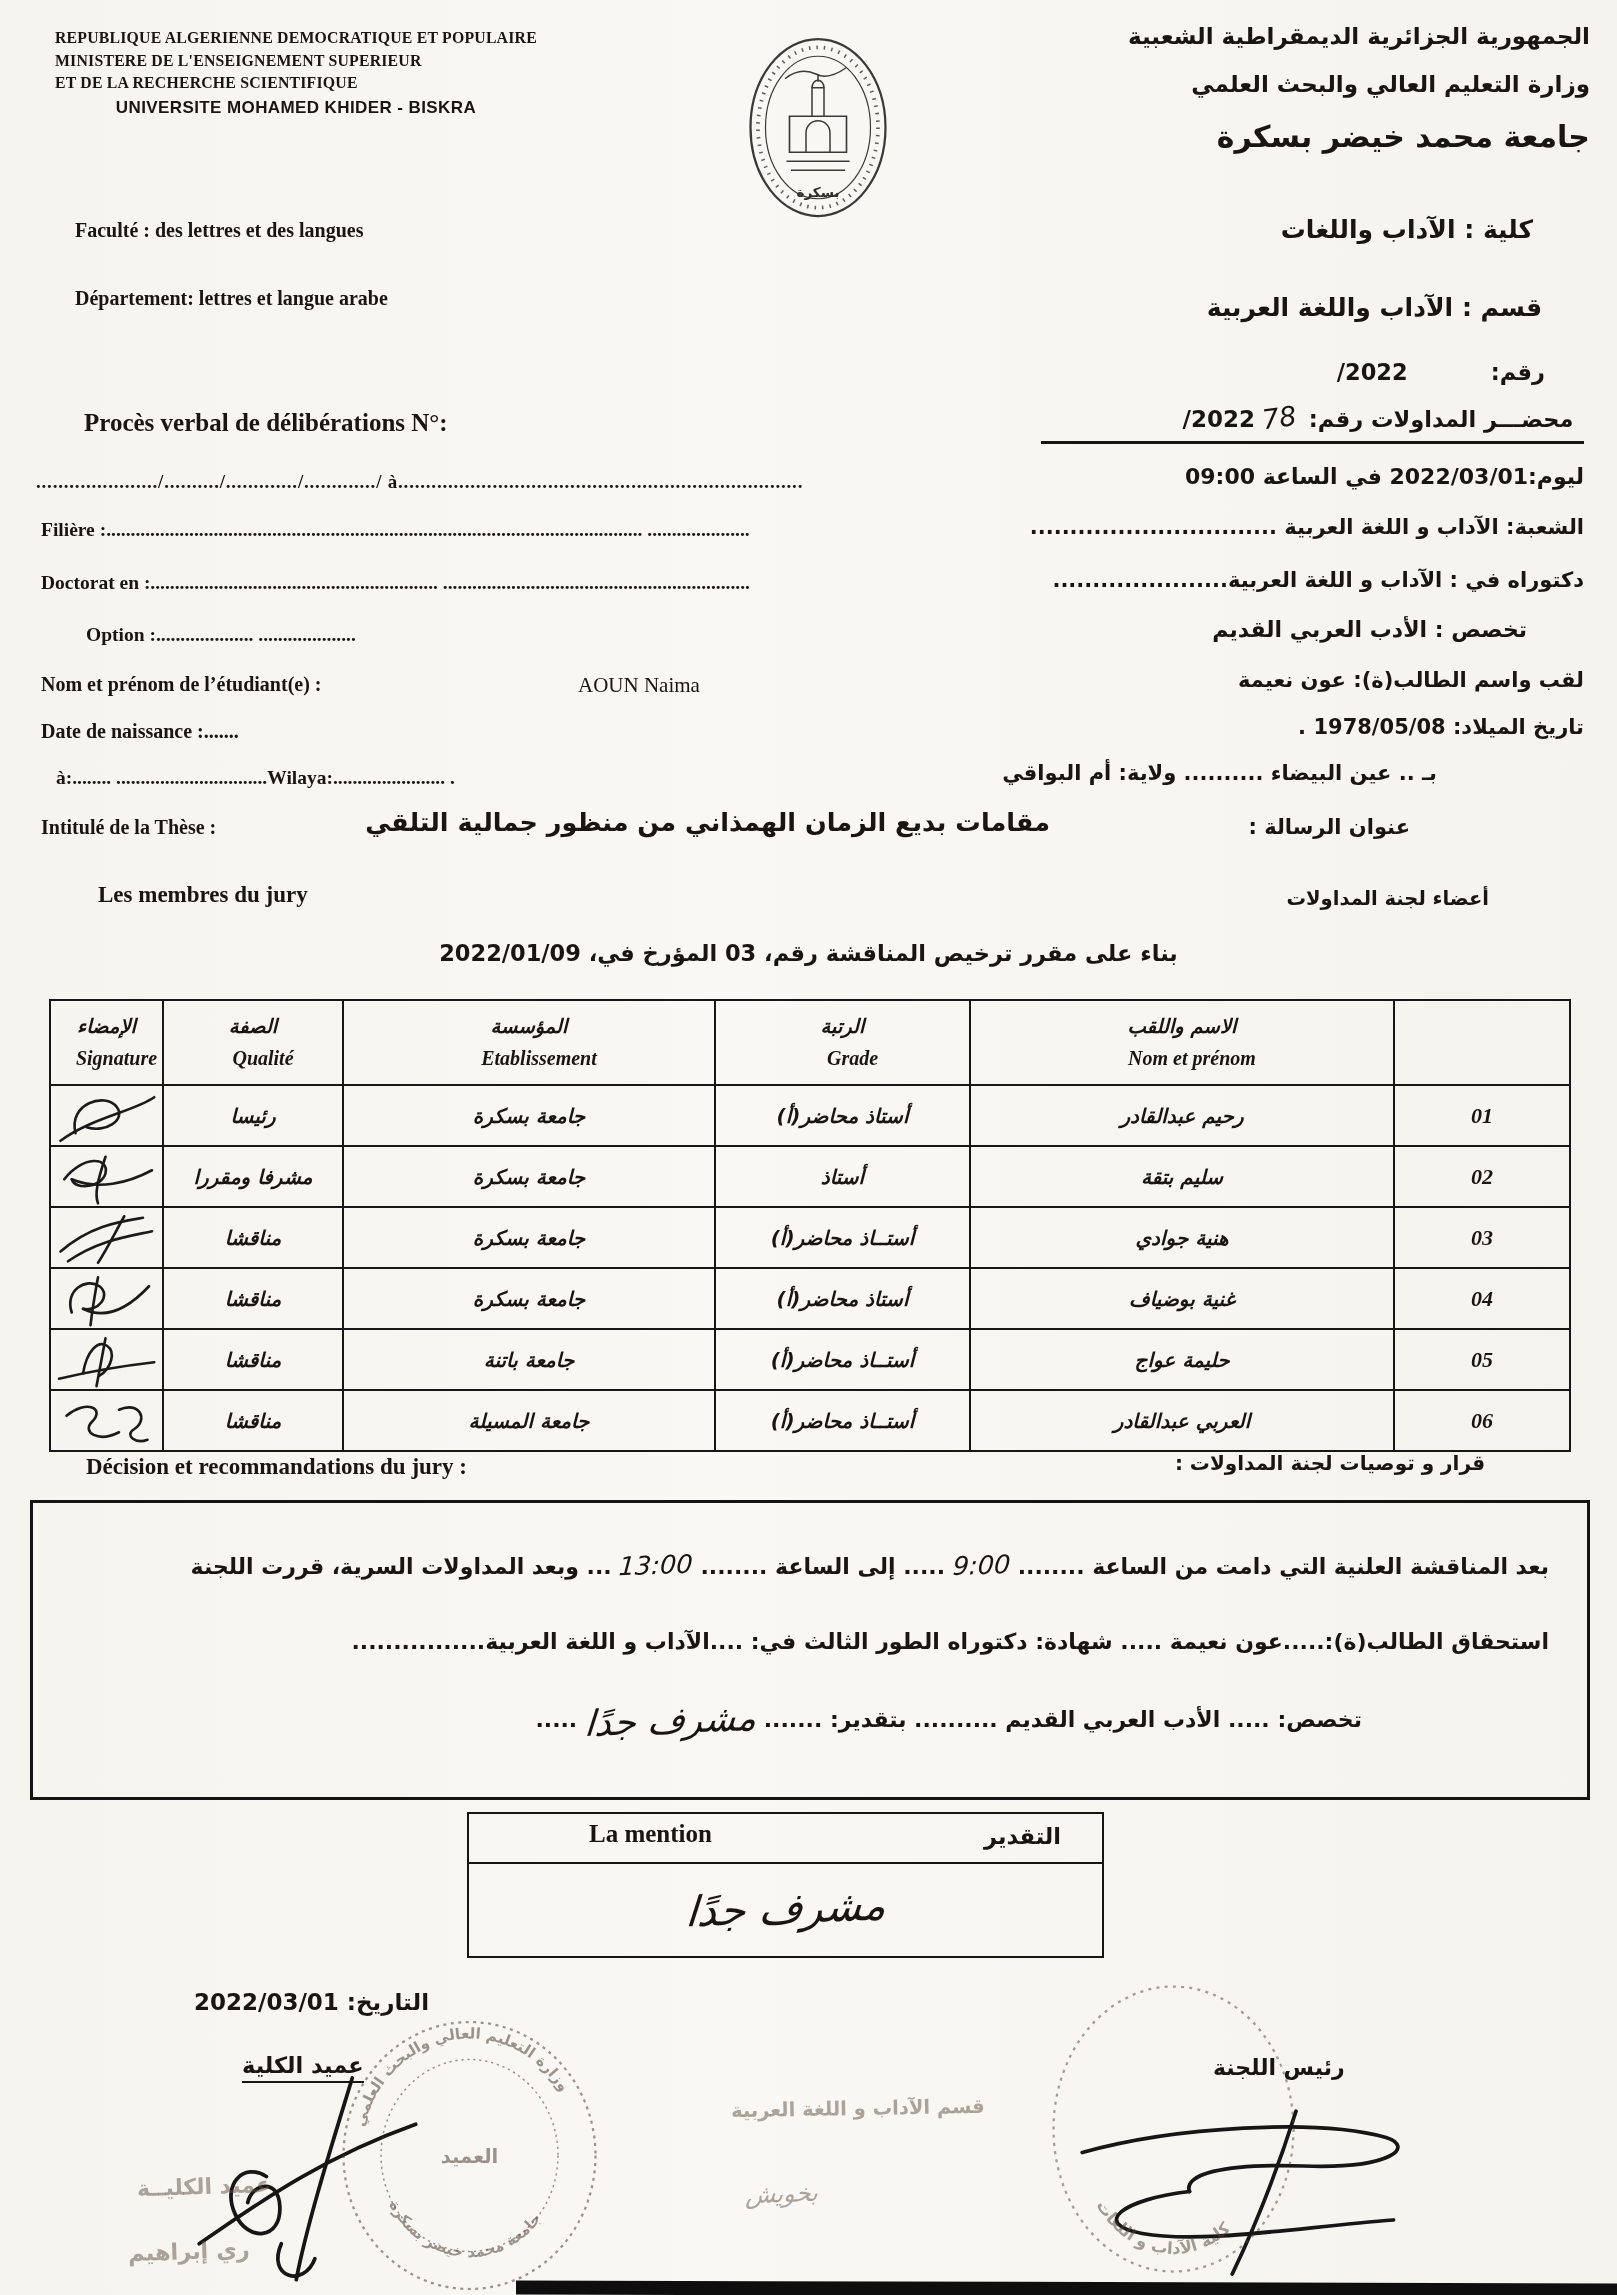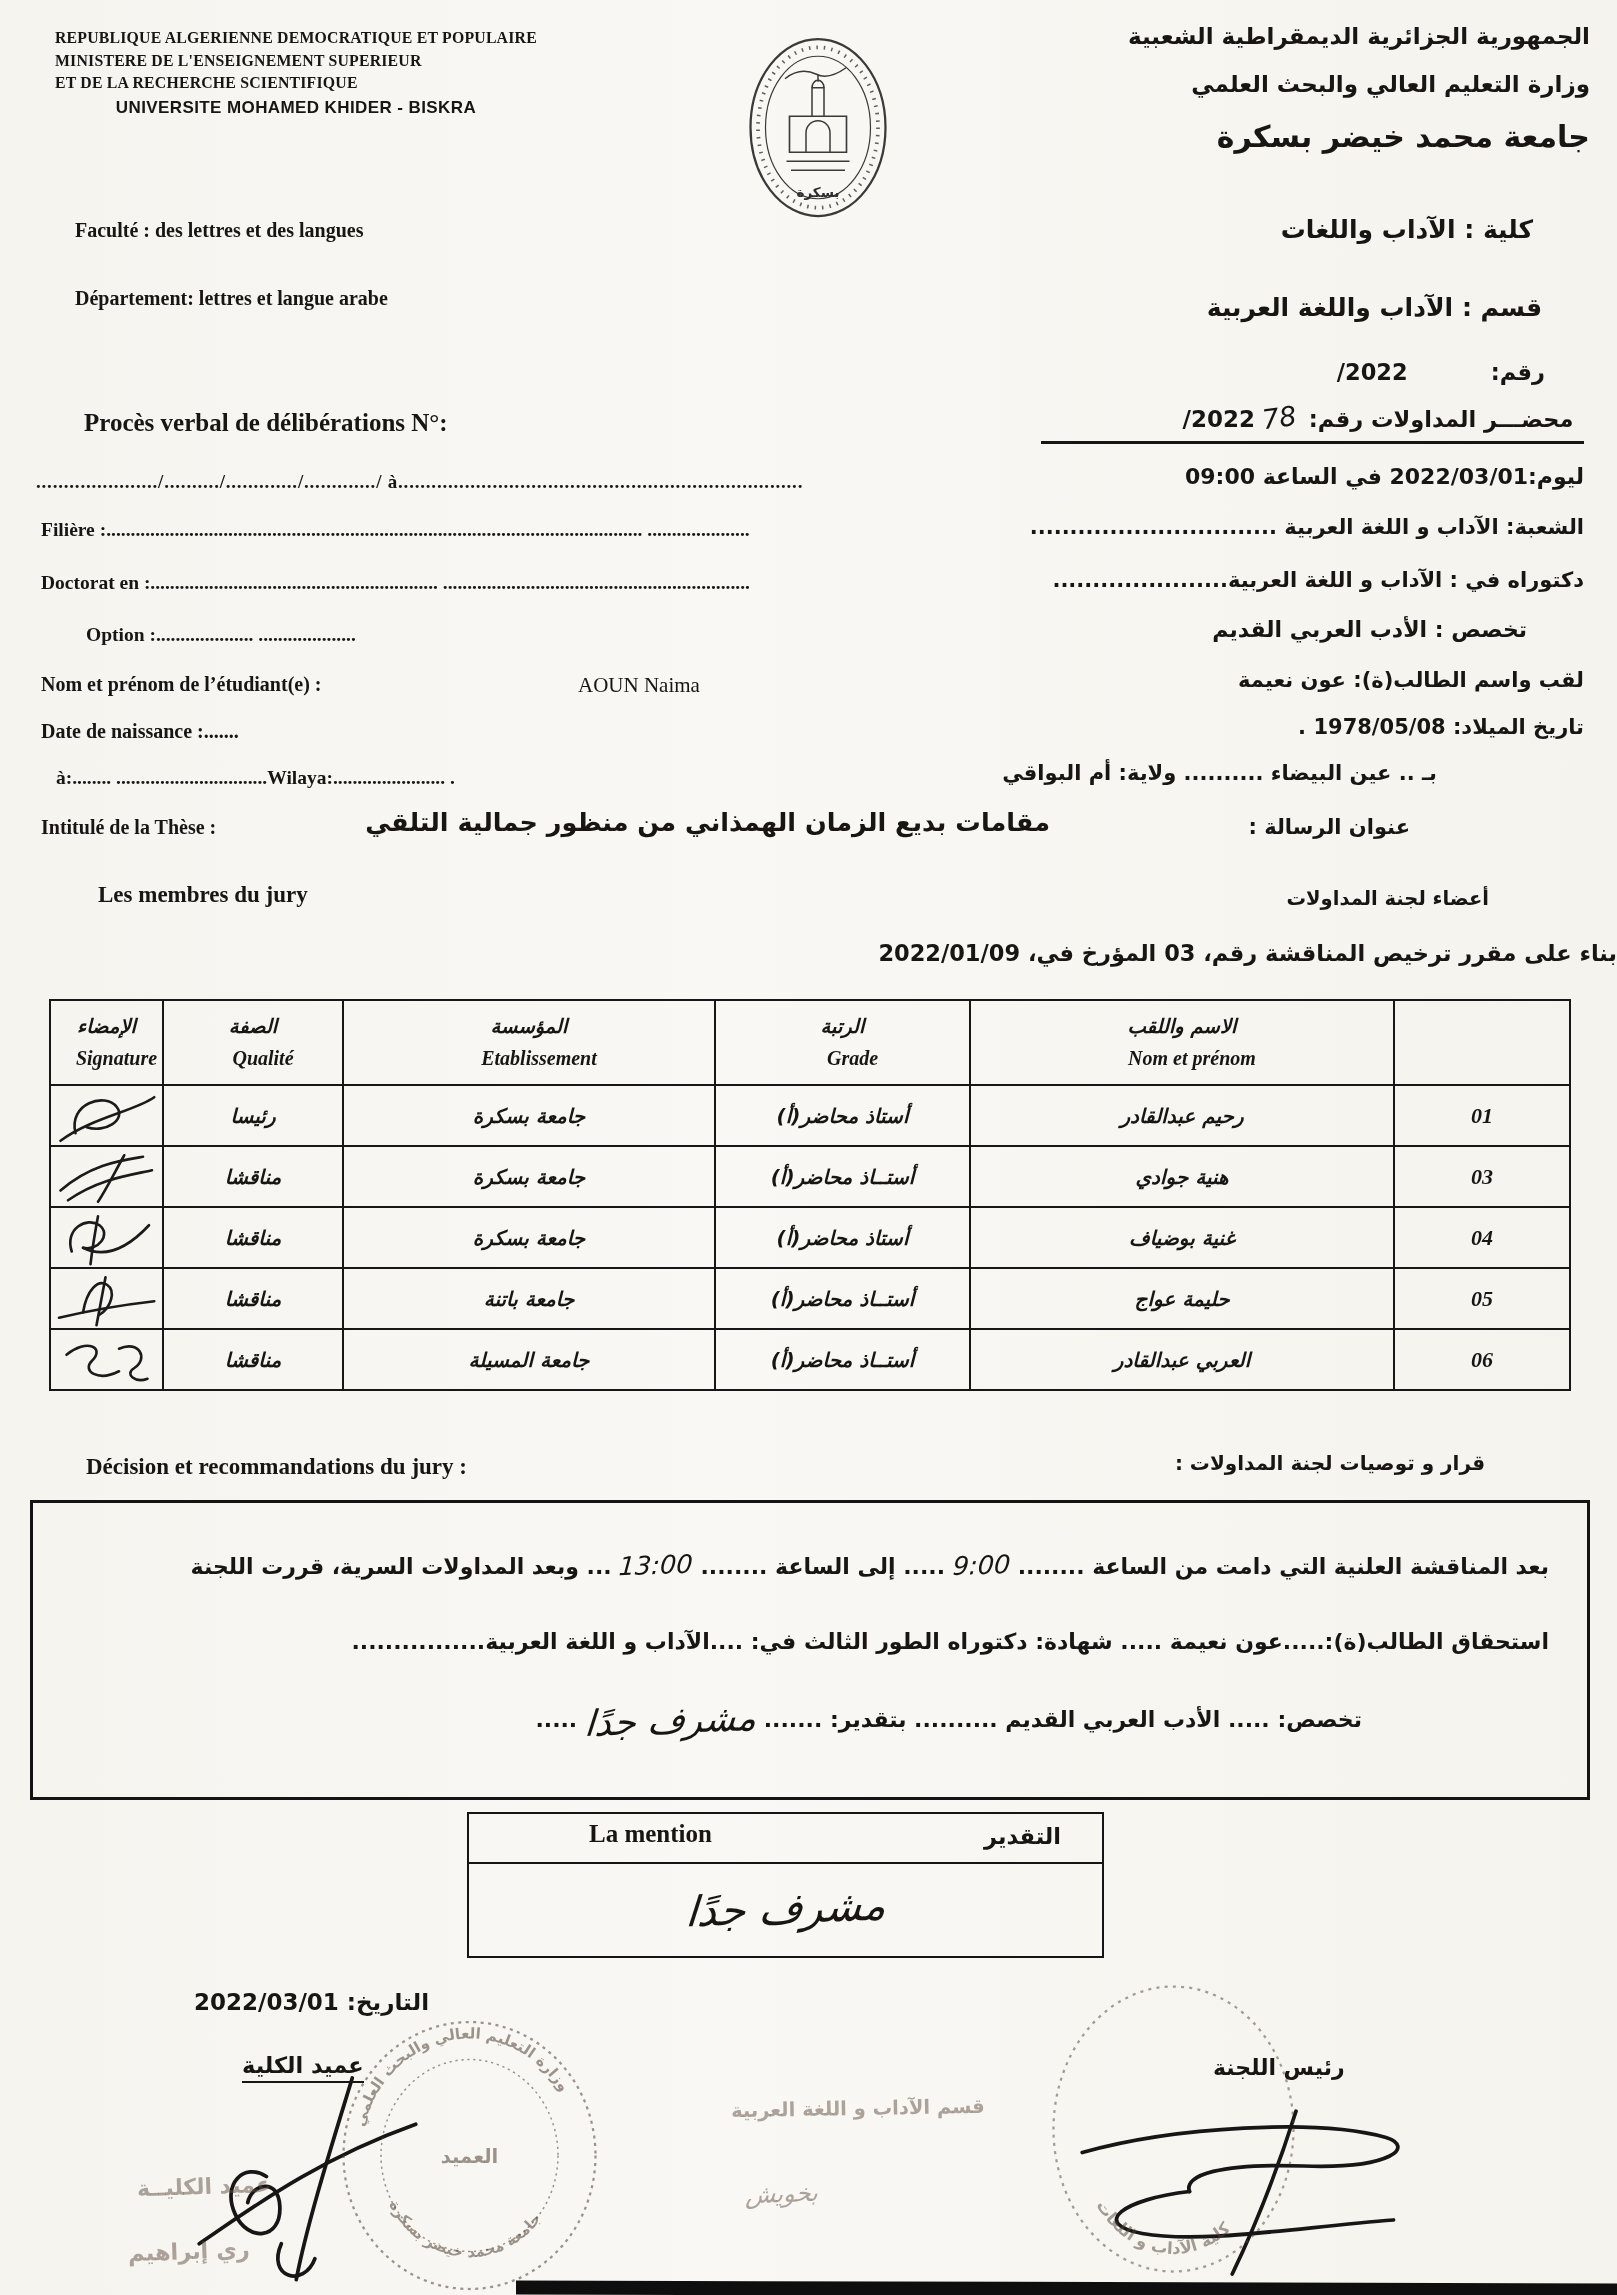--- a/index.html
+++ b/index.html
@@ -116,21 +116,21 @@
 
   <div class="abs fr" style="left:56px;top:767px;font-size:19.5px;">à:........ ...............................Wilaya:....................... .</div>
   <div class="abs ar" style="right:180px;top:761px;font-size:21px;">بـ ..   عين البيضاء    ..........    ولاية: أم البواقي</div>
 
   <div class="abs fr" style="left:41px;top:816px;font-size:20px;">Intitulé de la Thèse  :</div>
   <div class="abs ar" style="left:375px;top:807px;width:675px;text-align:center;font-size:25.5px;">مقامات بديع الزمان الهمذاني من منظور جمالية التلقي</div>
   <div class="abs ar" style="right:207px;top:815px;font-size:21px;">عنوان الرسالة :</div>
 
   <div class="abs fr" style="left:98px;top:882px;font-size:23px;">Les membres du jury</div>
   <div class="abs ar" style="right:128px;top:887px;font-size:19.5px;">أعضاء لجنة المداولات</div>
-  <div class="abs ar" style="left:0;top:940px;width:1617px;font-size:22.5px;">بناء على مقرر ترخيص المناقشة رقم، 03 المؤرخ في، 2022/01/09</div>
+  <div class="abs ar" style="left:0;top:940px;width:1617px;text-align:center;font-size:22.5px;">بناء على مقرر ترخيص المناقشة رقم، 03 المؤرخ في، 2022/01/09</div>
 
   <table class="jury">
     <colgroup>
       <col style="width:113px">
         <col style="width:180px">
         <col style="width:372px">
         <col style="width:255px">
         <col style="width:424px">
         <col style="width:176px">
     </colgroup>
@@ -167,20 +167,36 @@
                 <path d="M30,60 C20,20 70,5 85,25 C98,42 70,60 45,52"></path>
                 <path d="M10,70 C50,40 110,30 135,12"></path>
               </g>
             </svg>
           </td>
       <td><span class="ar cell-ar">رئيسا</span></td>
       <td><span class="ar cell-ar">جامعة بسكرة</span></td>
       <td><span class="ar cell-ar">أستاذ محاضر(أ)</span></td>
       <td><span class="ar cell-ar">رحيم عبدالقادر</span></td>
       <td><span class="num-cell">01</span></td>
+    </tr>
+    <tr>
+      <td class="sig-cell">
+            <svg width="105" height="56" viewBox="0 0 140 74">
+              <g fill="none" stroke="#1b1b1b" stroke-width="3.5" stroke-linecap="round">
+                <path d="M15,40 C40,8 75,10 70,32 C66,50 30,56 25,40"></path>
+                <path d="M25,40 C60,55 100,45 132,28"></path>
+                <path d="M70,10 C60,40 55,60 60,72"></path>
+              </g>
+            </svg>
+          </td>
+      <td><span class="ar cell-ar">مشرفا ومقررا</span></td>
+      <td><span class="ar cell-ar">جامعة بسكرة</span></td>
+      <td><span class="ar cell-ar">أستاذ</span></td>
+      <td><span class="ar cell-ar">سليم بتقة</span></td>
+      <td><span class="num-cell">02</span></td>
     </tr>
     <tr>
       <td class="sig-cell">
             <svg width="105" height="56" viewBox="0 0 140 74">
               <g fill="none" stroke="#1b1b1b" stroke-width="3.5" stroke-linecap="round">
                 <path d="M10,55 C50,20 90,15 120,10"></path>
                 <path d="M20,68 C60,40 100,35 132,28"></path>
                 <path d="M95,8 C80,35 70,55 60,70"></path>
               </g>
             </svg>

